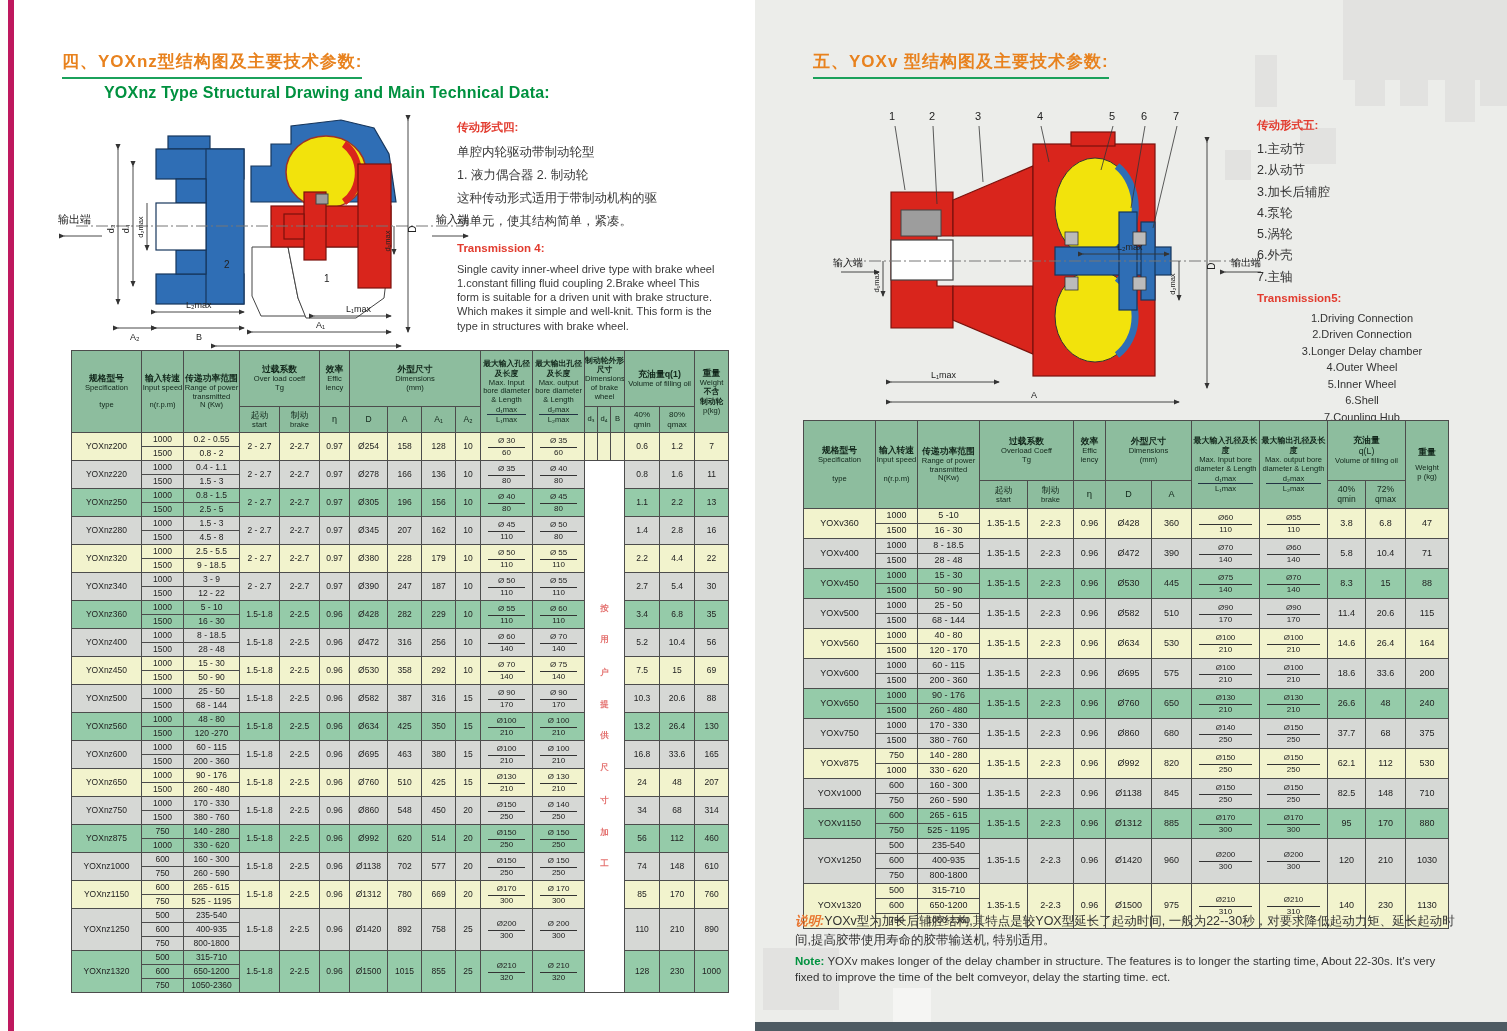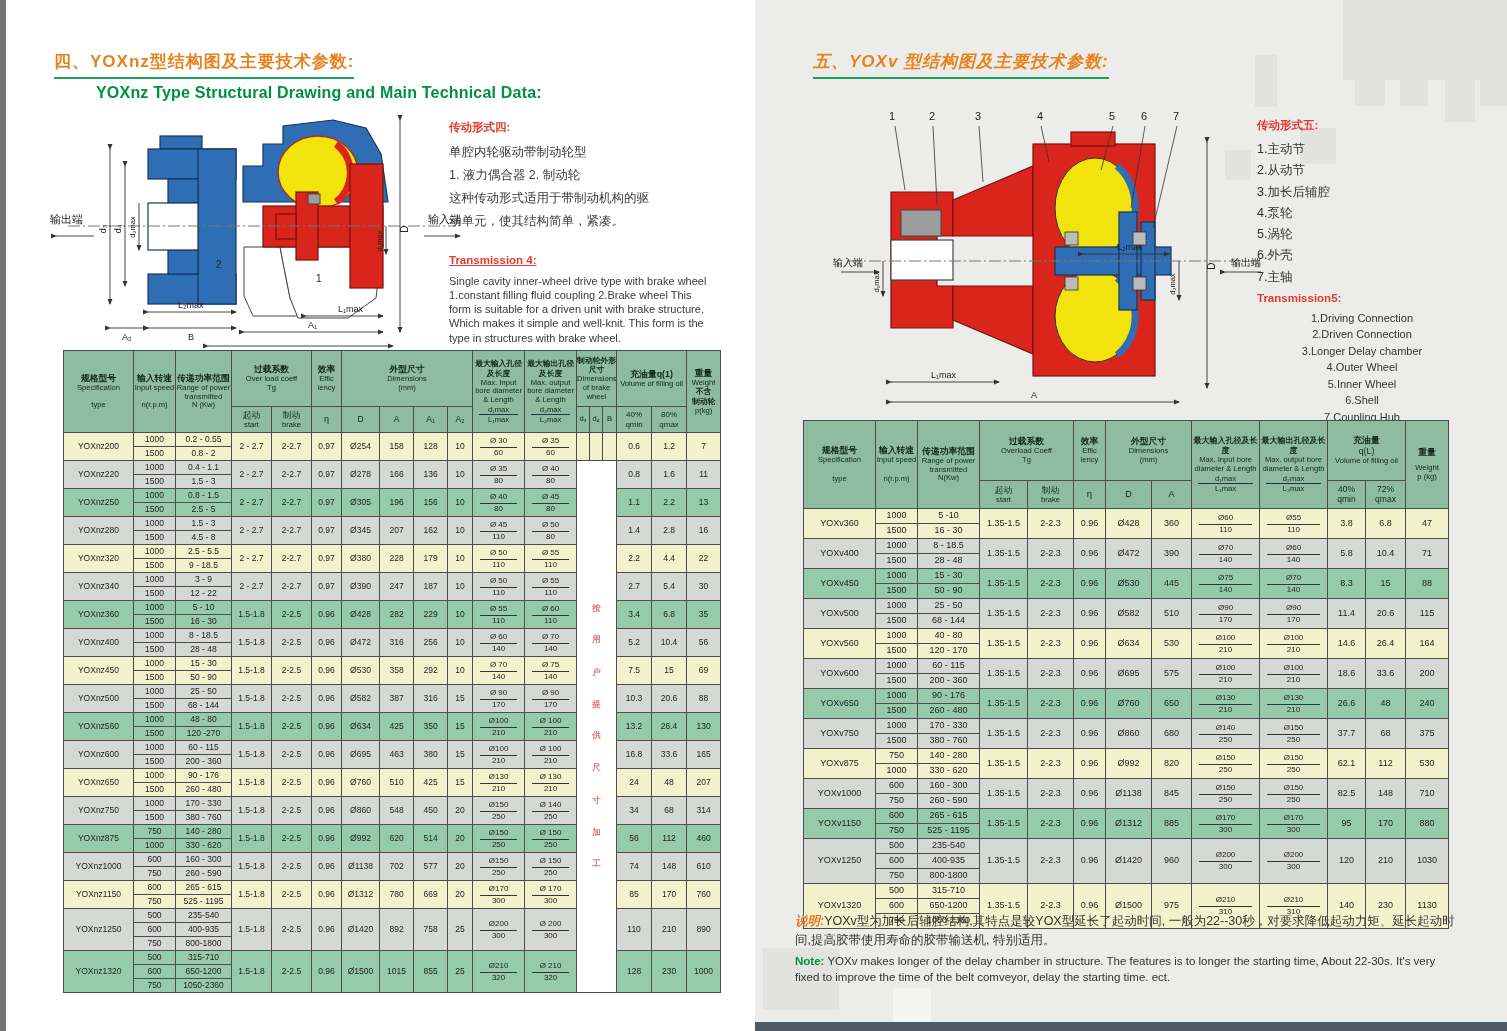--- a/index.html
+++ b/index.html
@@ -1,19 +1,19 @@
 <!DOCTYPE html>
 <html><head>
 <meta charset="utf-8">
 <style>
   html,body{margin:0;padding:0;background:#e9e9e7;}
   #canvas{position:relative;width:1507px;height:1031px;background:#fdfdfc;overflow:hidden;
     font-family:"Liberation Sans",sans-serif;color:#222;}
   .page{position:absolute;top:0;height:1031px;}
-  #page-left{left:0;width:755px;background:#ffffff;border-left:6px solid #737373;}
+  #page-left{left:8px;width:755px;background:#ffffff;border-left:6px solid #be185d;}
   #page-right{left:755px;width:752px;background:#ecedea;}
   #page-right .bottombar{position:absolute;left:0;bottom:0;width:100%;height:9px;background:#4e5b63;}
   .mosaic{position:absolute;background:#e2e2e0;}
   
   .title-zh{font-size:17px;font-weight:bold;color:#e8821e;display:inline-block;
     border-bottom:2px solid #1ba15b;padding-bottom:4px;letter-spacing:1px;}
   .title-en{font-size:16px;font-weight:bold;color:#00913f;margin-top:5px;margin-left:42px;letter-spacing:.2px;}
   
   .redtitle{color:#e23b2e;font-size:11.5px;font-weight:bold;margin-bottom:6px;}
   .zhline{font-size:12.5px;color:#3a3a3a;line-height:1.85;}
@@ -127,21 +127,21 @@
         <text x="250" y="250">A</text>
       </g>
     </svg>
 
     <div class="abs" style="left:443px;top:120px;width:258px;">
       <div class="redtitle">传动形式四:</div>
       <div class="zhline">单腔内轮驱动带制动轮型</div>
       <div class="zhline">1. 液力偶合器  2. 制动轮</div>
       <div class="zhline">这种传动形式适用于带制动机构的驱</div>
       <div class="zhline">动单元，使其结构简单，紧凑。</div>
-      <div class="redtitle" style="margin-top:20px;text-decoration:underline;">Transmission 4:</div>
+      <div class="redtitle" style="margin-top:8px;">Transmission 4:</div>
       <div class="enpara">Single cavity inner-wheel drive type with brake wheel 1.constant filling fluid coupling 2.Brake  wheel  This form is suitable for a driven unit with brake structure. Which makes it simple and well-knit. This form is the type in structures with brake wheel.</div>
     </div>
 
     <table class="dtable abs" id="left-table" style="left:57px;top:350px;width:658px;">
       <colgroup>
         <col style="width:70px">
           <col style="width:42px">
           <col style="width:56px">
           <col style="width:40px">
         <col style="width:40px">
@@ -878,21 +878,21 @@
     <div class="mosaic" style="left:600px;top:80px;width:30px;height:26px;"></div>
     <div class="mosaic" style="left:645px;top:80px;width:28px;height:26px;"></div>
     <div class="mosaic" style="left:690px;top:80px;width:30px;height:42px;"></div>
     <div class="mosaic" style="left:725px;top:80px;width:27px;height:26px;"></div>
     <div class="mosaic" style="left:545px;top:128px;width:36px;height:36px;"></div>
     <div class="mosaic" style="left:500px;top:55px;width:22px;height:52px;"></div>
     <div class="mosaic" style="left:470px;top:150px;width:26px;height:30px;"></div>
     <div class="mosaic" style="left:8px;top:948px;width:76px;height:62px;"></div>
     <div class="mosaic" style="left:138px;top:988px;width:38px;height:34px;background:#f5f5f3;"></div>
 
-    <div class="abs" style="left:58px;top:50px;font-style:italic;">
+    <div class="abs" style="left:58px;top:50px;">
       <div class="title-zh">五、YOXv 型结构图及主要技术参数:</div>
     </div>
 
     <svg class="abs" style="left:78px;top:104px;" width="442" height="312" viewBox="0 0 442 312">
       <defs>
         <marker id="ar2" markerWidth="8" markerHeight="8" refX="6" refY="3" orient="auto">
           <path d="M0,0 L7,3 L0,6 z" fill="#333"></path>
         </marker>
       </defs>
 

